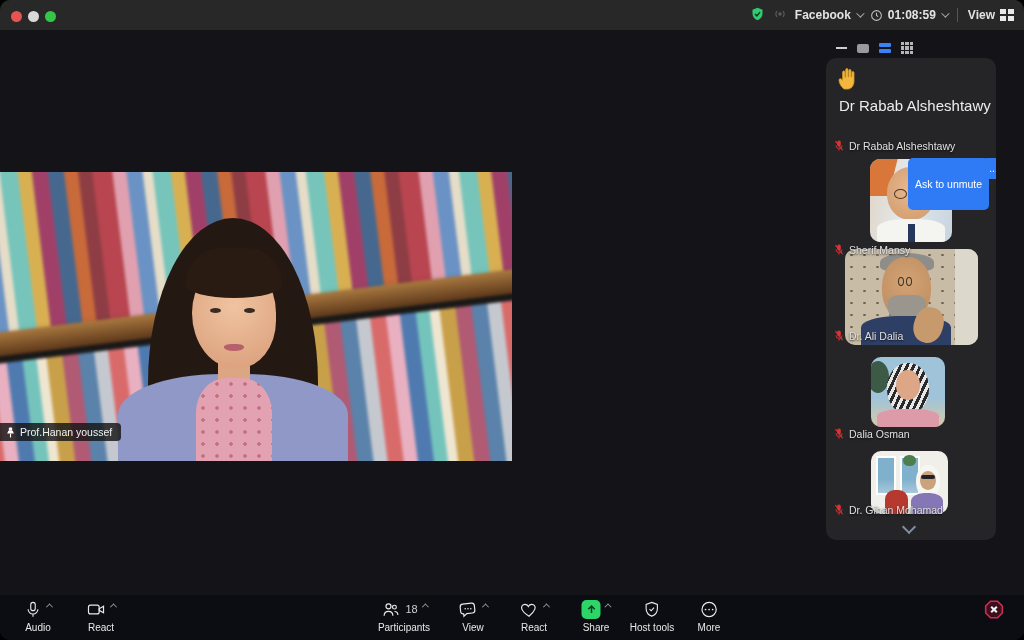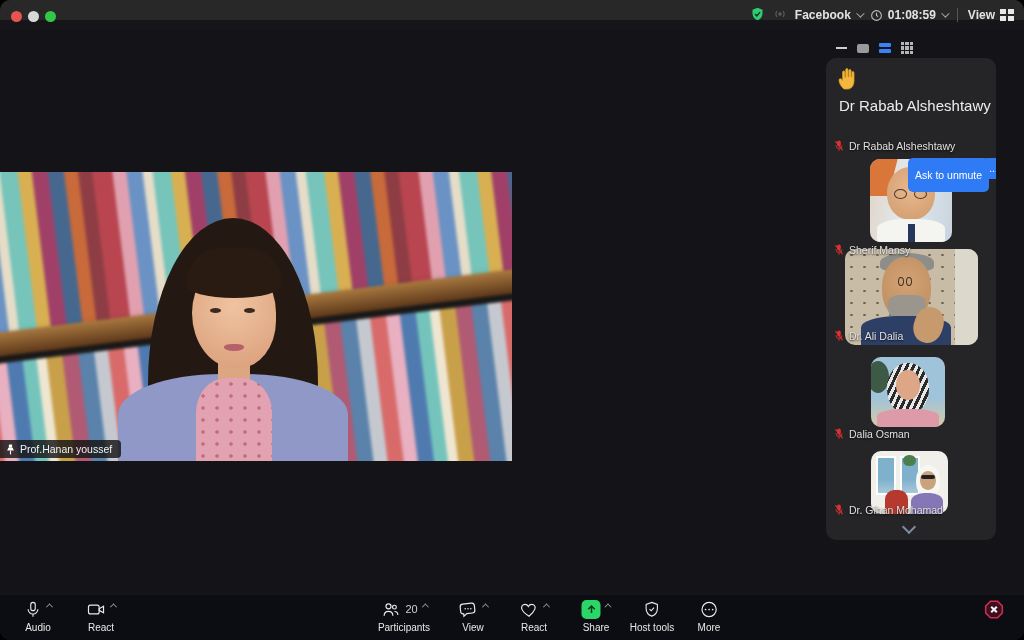--- a/index.html
+++ b/index.html
@@ -1,36 +1,36 @@
 <!DOCTYPE html>
 <html><head>
 <meta charset="utf-8">
 <style>
   * { margin:0; padding:0; box-sizing:border-box; }
   html,body { width:1024px; height:640px; background:#000; overflow:hidden;
               font-family:"Liberation Sans", sans-serif; }
   #window { position:absolute; inset:0; background:#16161a; border-radius:10px; overflow:hidden; }
 
   
-  #titlebar { position:absolute; left:0; top:0; right:0; height:20px; background:#282828; }
+  #titlebar { position:absolute; left:0; top:0; right:0; height:30px; background:#282828; }
   .tl { position:absolute; top:11px; width:11px; height:11px; border-radius:50%; }
   .tl.red{ left:11px; background:#e5544e; } .tl.gray{ left:28px; background:#d8d8d8; } .tl.green{ left:45px; background:#33c748; }
   #menubar-right { position:absolute; right:10px; top:0; height:30px; display:flex; align-items:center; gap:8px; color:#e3e3e3; font-size:12px; font-weight:bold; }
   .mb-sep { width:1px; height:14px; background:#555; margin:0 2px; }
   .caret-down { width:6px; height:6px; border-right:1.4px solid #aaa; border-bottom:1.4px solid #aaa; transform:rotate(45deg) translateY(-2px); display:inline-block; }
   .mb-item { display:flex; align-items:center; gap:5px; cursor:default; }
 
   
   #stage { position:absolute; left:0; top:30px; right:0; bottom:45px; background:#141418; }
 
   .video-tile { position:absolute; top:142px; height:289px; background:#222; overflow:hidden; }
   #tile-left { left:0; width:512px; }
   #tile-right { left:514px; width:310px; border:2px solid #3aa84d; }
 
-  .nametag { position:absolute; left:0; bottom:3px; display:flex; align-items:center; gap:5px;
+  .nametag { position:absolute; left:0; bottom:20px; display:flex; align-items:center; gap:5px;
              background:rgba(18,18,18,.8); color:#f2f2f2; font-size:10.5px; padding:3px 9px 3px 6px; border-radius:0 4px 4px 0; z-index:5; }
   #tile-right .nametag { left:2px; border-radius:3px; }
 
   
   .scene { position:absolute; inset:0; }
   #books { position:absolute; inset:-18% -8%; transform:rotate(-7deg); filter:blur(1.5px); }
   .bookrow { position:absolute; left:0; right:0; height:46%; }
   .bookrow.r1 { top:0; background:repeating-linear-gradient(90deg,#b8454f 0 20px,#e0a0b0 20px 34px,#6a92c4 34px 50px,#e6ddc8 50px 60px,#76c4ba 60px 78px,#d8b052 78px 92px,#a04068 92px 108px,#46688f 108px 124px,#c86a3a 124px 138px,#8e3d44 138px 152px); }
   .bookrow.r2 { top:54%; background:repeating-linear-gradient(90deg,#c5c9cf 0 14px,#d96a6a 14px 30px,#e8b0c0 30px 44px,#4f7ab0 44px 60px,#74c4bc 60px 74px,#efe6d2 74px 84px,#c9a04a 84px 100px,#b05a74 100px 116px,#5a82aa 116px 132px); }
   .shelfbar { position:absolute; left:0; right:0; height:24px; background:linear-gradient(#a9793f,#5c371a); box-shadow:0 5px 10px rgba(0,0,0,.45); }
@@ -71,21 +71,21 @@
 
   #panel { position:absolute; left:826px; top:58px; width:170px; height:482px; background:#252528; border-radius:10px; overflow:hidden; }
   #hand-icon { position:absolute; left:10px; top:8px; }
   #speaker-name { position:absolute; left:13px; top:39px; color:#ececec; font-size:15px; }
   .p-row { position:absolute; left:8px; display:flex; align-items:center; gap:5px; color:#e0e0e0; font-size:10.5px; z-index:6; text-shadow:0 1px 2px rgba(0,0,0,.8); }
   .thumb { position:absolute; border-radius:10px; overflow:hidden; background:#333; }
   #thumb-sherif { left:44px; top:101px; width:82px; height:83px; }
   #thumb-ali    { left:19px; top:191px; width:133px; height:96px; }
   #thumb-dalia  { left:45px; top:299px; width:74px; height:70px; }
   #thumb-gihan  { left:45px; top:393px; width:77px; height:63px; }
-  #ask-btn { position:absolute; left:82px; top:100px; background:#2f7bf5; color:#fff; font-size:10.5px; padding:11px 7px; border-radius:5px; z-index:8; border:none; }
+  #ask-btn { position:absolute; left:82px; top:100px; background:#2f7bf5; color:#fff; font-size:10.5px; padding:20px 7px; border-radius:5px; z-index:8; border:none; }
   #ask-more { position:absolute; left:157px; top:100px; width:21px; height:21px; background:#2f7bf5; color:#fff; font-size:10px; border-radius:5px; z-index:8; border:none; line-height:20px; text-align:center; }
   #panel-chevron { position:absolute; left:78px; top:464px; width:10px; height:10px; border-right:2px solid #7f8ea3; border-bottom:2px solid #7f8ea3; transform:rotate(45deg); }
 
   
   .sc-sherif { position:absolute; inset:0; background:linear-gradient(100deg,#e0d4c4 0%,#e3e9ee 45%,#c8d4de 100%); }
   .sc-sherif .streak { position:absolute; left:0; top:0; width:34%; height:45%; background:#d9763a; transform:skewX(-14deg) translateX(-18%); }
   .sc-sherif .head { position:absolute; left:21%; top:10%; width:58%; height:64%; background:radial-gradient(circle at 50% 42%,#e8b88d,#cf9a6d); border-radius:48%; }
   .sc-sherif .glass { position:absolute; top:40%; width:28%; height:20%; border:1.5px solid #4a3a2c; border-radius:50%; }
   .sc-sherif .glass.l{left:14%;} .sc-sherif .glass.r{left:56%;}
   .sc-sherif .shirt { position:absolute; left:8%; right:8%; top:72%; bottom:0; background:#f4f4f0; border-radius:40% 40% 0 0; }
@@ -351,21 +351,21 @@
     </div>
 
     <div class="tb-btn" style="left:404px">
       <div class="tb-iconrow">
         <svg width="20" height="19" viewBox="0 0 24 24" fill="none" stroke="#e9e9e9" stroke-width="1.5">
             <circle cx="9" cy="8" r="3.2"></circle>
             <path d="M3.5 20c0-3.4 2.4-5.6 5.5-5.6s5.5 2.2 5.5 5.6"></path>
             <circle cx="16.5" cy="9" r="2.4"></circle>
             <path d="M16.5 14.5c2.6 0 4.3 1.8 4.3 4.5"></path>
           </svg>
-        <span class="tb-count">20</span>
+        <span class="tb-count">18</span>
         <i class="tb-caret"></i>
       </div>
       <span>Participants</span>
     </div>
 
     <div class="tb-btn" style="left:473px">
       <div class="tb-iconrow">
         <svg width="20" height="19" viewBox="0 0 24 24" fill="none" stroke="#e9e9e9" stroke-width="1.5">
             <path d="M6 4.5h11a3.5 3.5 0 0 1 3.5 3.5v5.5a3.5 3.5 0 0 1-3.5 3.5H10l-4 3v-3H6A3.5 3.5 0 0 1 2.5 13.5V8A3.5 3.5 0 0 1 6 4.5z" transform="rotate(-6 12 12)"></path>
             <circle cx="8.5" cy="11" r="1" fill="#e9e9e9" stroke="none"></circle>

